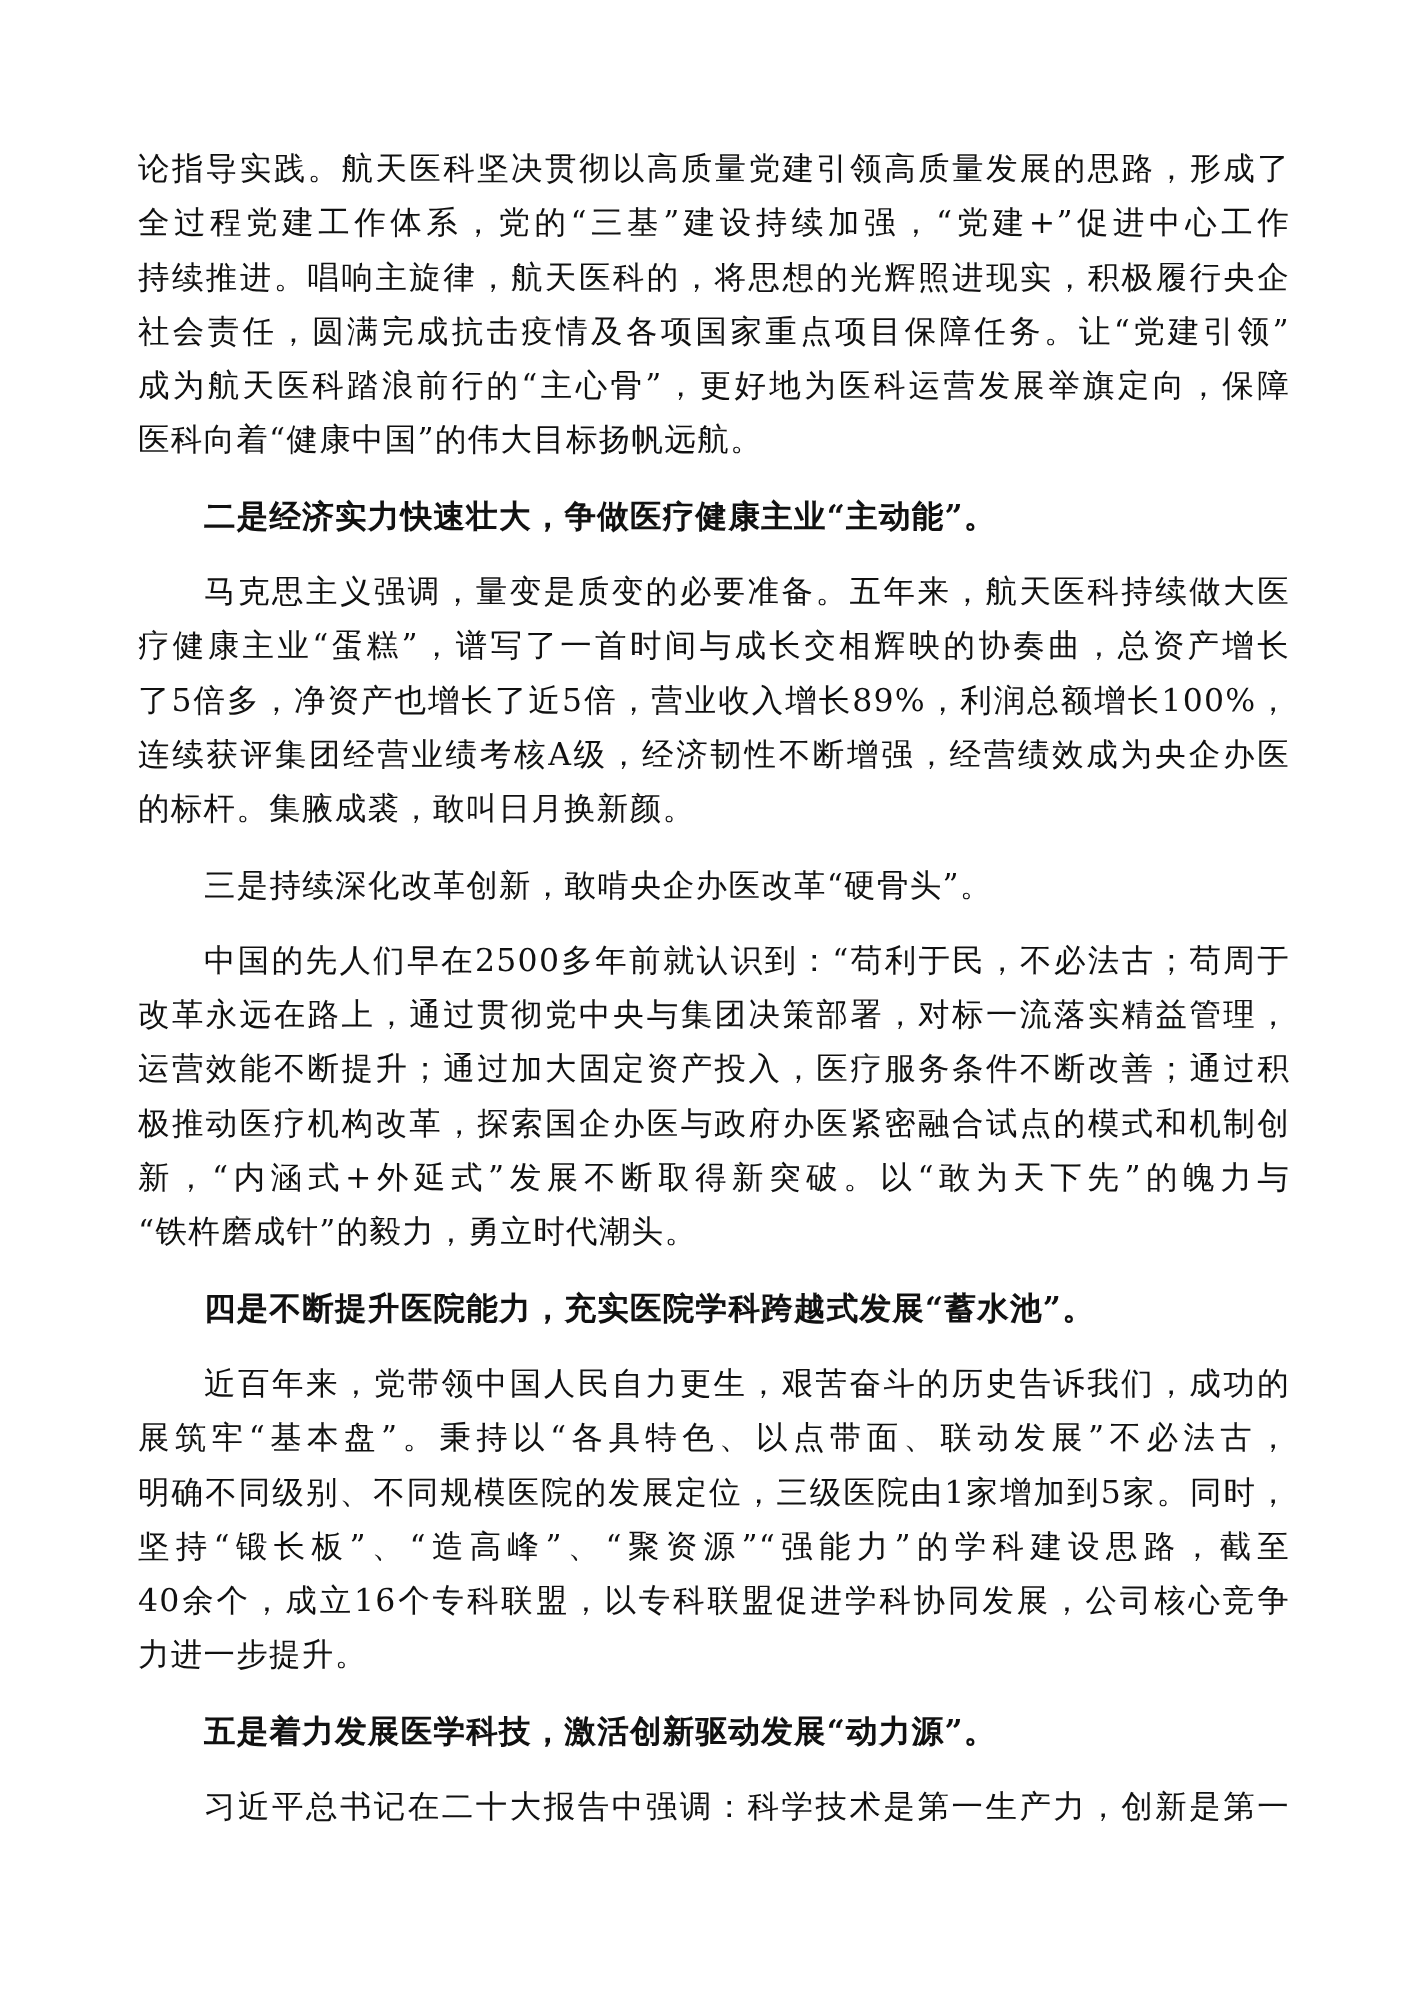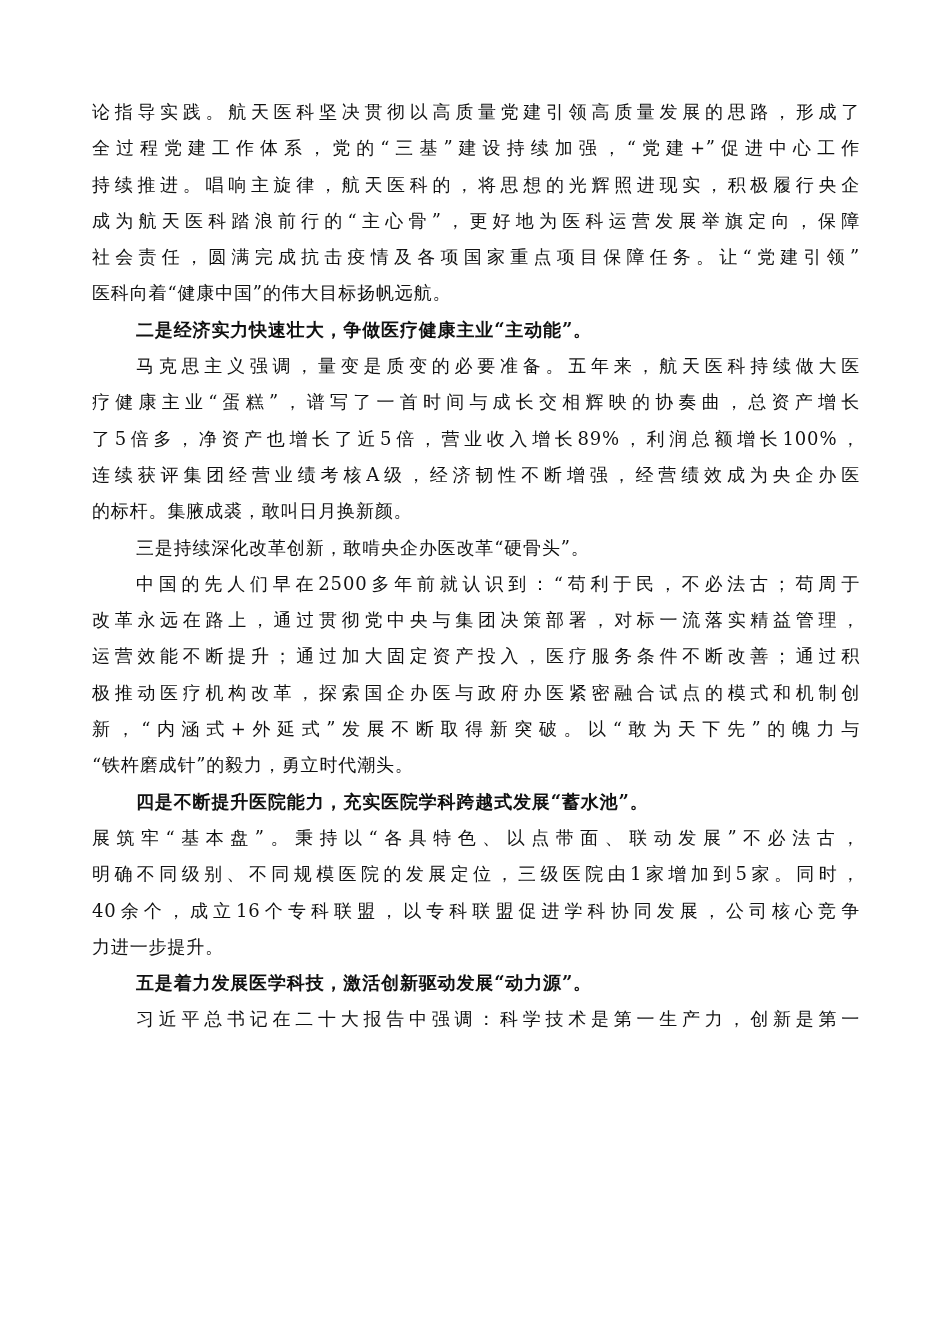--- a/index.html
+++ b/index.html
@@ -17,47 +17,48 @@
     }
     .page {
       position: absolute;
       left: 92px;
       top: 94px;
       width: 768px;
     }
     .line {
       height: 36.3px;
       line-height: 36.3px;
-      font-size: 18px;
+      font-size: 21px;
       white-space: nowrap;
       letter-spacing: 0.85px;
       text-align: justify;
       text-align-last: justify;
       display: block;
     }
     .line.last {
       text-align-last: left;
     }
     .line.indent {
       padding-left: 44px;
+      margin-top: 14px;
     }
     .line.bold {
       font-weight: bold;
     }
   </style>
 </head>
 <body>
 
 <div class="page">
 
   <div class="line">论指导实践。航天医科坚决贯彻以高质量党建引领高质量发展的思路，形成了</div>
   <div class="line">全过程党建工作体系，党的“三基”建设持续加强，“党建+”促进中心工作</div>
   <div class="line">持续推进。唱响主旋律，航天医科的，将思想的光辉照进现实，积极履行央企</div>
+  <div class="line">社会责任，圆满完成抗击疫情及各项国家重点项目保障任务。让“党建引领”</div>
   <div class="line">成为航天医科踏浪前行的“主心骨”，更好地为医科运营发展举旗定向，保障</div>
-  <div class="line">社会责任，圆满完成抗击疫情及各项国家重点项目保障任务。让“党建引领”</div>
   <div class="line last">医科向着“健康中国”的伟大目标扬帆远航。</div>
 
   <div class="line indent bold last">二是经济实力快速壮大，争做医疗健康主业“主动能”。</div>
 
   <div class="line indent">马克思主义强调，量变是质变的必要准备。五年来，航天医科持续做大医</div>
   <div class="line">疗健康主业“蛋糕”，谱写了一首时间与成长交相辉映的协奏曲，总资产增长</div>
   <div class="line">了5倍多，净资产也增长了近5倍，营业收入增长89%，利润总额增长100%，</div>
   <div class="line">连续获评集团经营业绩考核A级，经济韧性不断增强，经营绩效成为央企办医</div>
   <div class="line last">的标杆。集腋成裘，敢叫日月换新颜。</div>
 
@@ -65,21 +66,23 @@
 
   <div class="line indent">中国的先人们早在2500多年前就认识到：“苟利于民，不必法古；苟周于</div>
   <div class="line">改革永远在路上，通过贯彻党中央与集团决策部署，对标一流落实精益管理，</div>
   <div class="line">运营效能不断提升；通过加大固定资产投入，医疗服务条件不断改善；通过积</div>
   <div class="line">极推动医疗机构改革，探索国企办医与政府办医紧密融合试点的模式和机制创</div>
   <div class="line">新，“内涵式+外延式”发展不断取得新突破。以“敢为天下先”的魄力与</div>
   <div class="line last">“铁杵磨成针”的毅力，勇立时代潮头。</div>
 
   <div class="line indent bold last">四是不断提升医院能力，充实医院学科跨越式发展“蓄水池”。</div>
 
+  <div class="line indent">近百年来，党带领中国人民自力更生，艰苦奋斗的历史告诉我们，成功的</div>
   <div class="line">展筑牢“基本盘”。秉持以“各具特色、以点带面、联动发展”不必法古，</div>
   <div class="line">明确不同级别、不同规模医院的发展定位，三级医院由1家增加到5家。同时，</div>
+  <div class="line">坚持“锻长板”、“造高峰”、“聚资源”“强能力”的学科建设思路，截至</div>
   <div class="line">40余个，成立16个专科联盟，以专科联盟促进学科协同发展，公司核心竞争</div>
   <div class="line last">力进一步提升。</div>
 
   <div class="line indent bold last">五是着力发展医学科技，激活创新驱动发展“动力源”。</div>
 
   <div class="line indent">习近平总书记在二十大报告中强调：科学技术是第一生产力，创新是第一</div>
 </div>
 
 </body></html>

